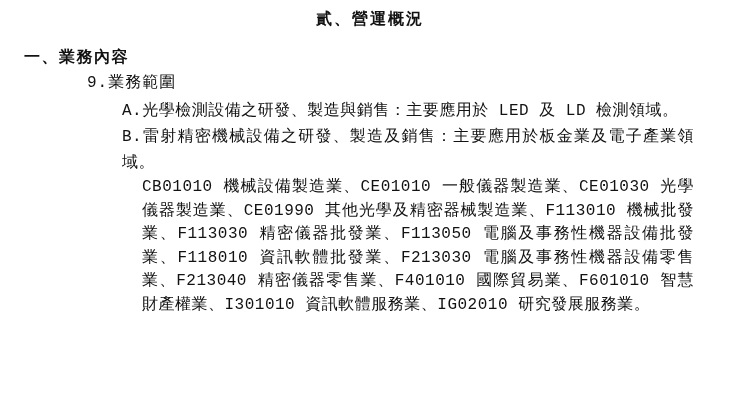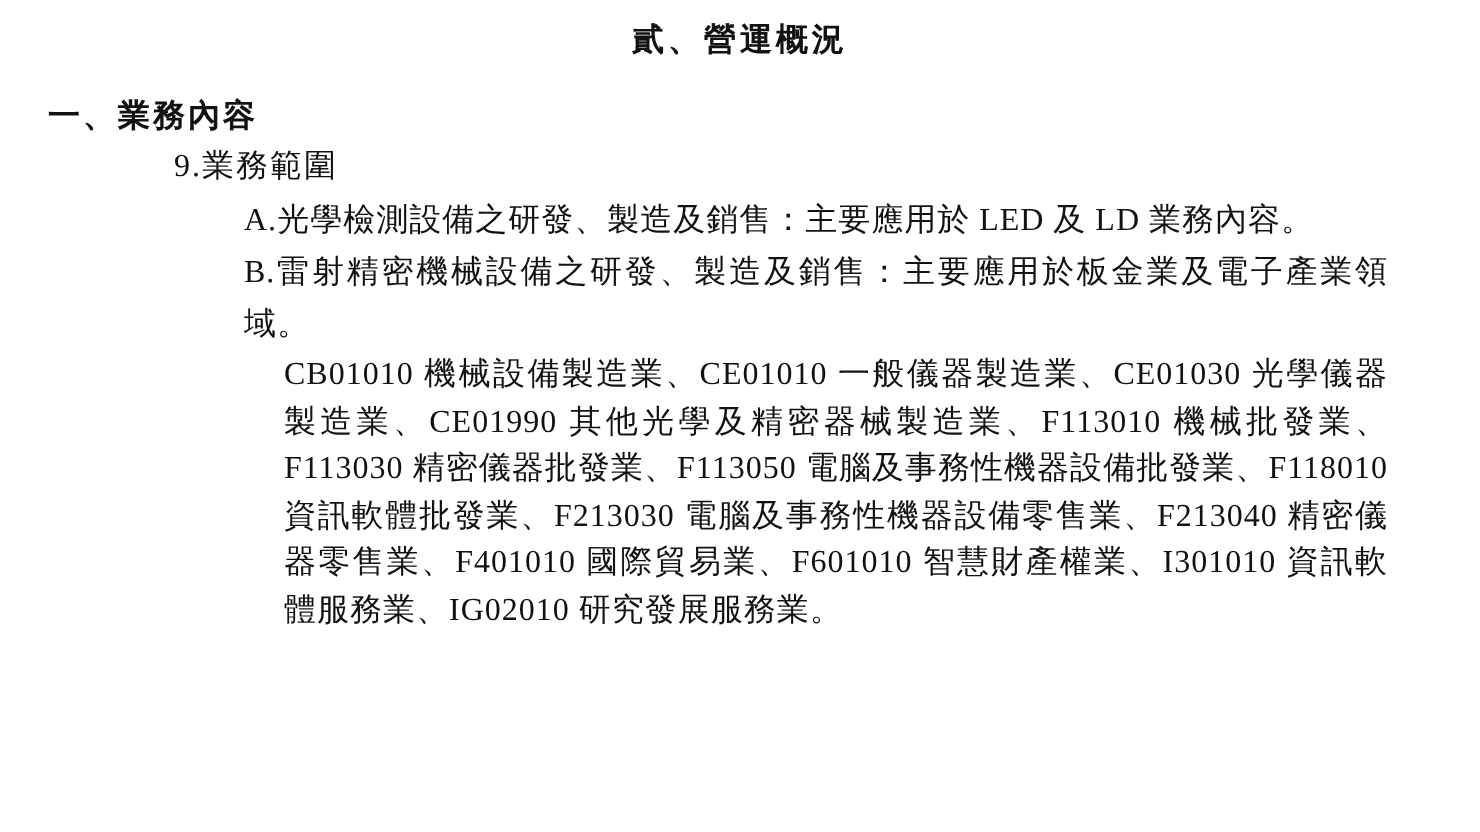--- a/index.html
+++ b/index.html
@@ -7,21 +7,21 @@
     padding: 0;
     background: #ffffff;
   }
   .page {
     position: relative;
     width: 740px;
     height: 416px;
     background: #ffffff;
     overflow: hidden;
     color: #121212;
-    font-family: Liberation Serif, serif;
+    font-family: Liberation Mono, monospace;
     font-size: 16px;
   }
   .doc-title {
     padding-top: 9px;
     text-align: center;
     font-weight: 700;
     font-size: 16px;
     line-height: 23px;
     letter-spacing: 2px;
   }
@@ -73,19 +73,19 @@
 
   <div class="doc-title">貳、營運概況</div>
 
   <div class="h-level1">一、業務內容</div>
 
 
   <div class="h-level3">9.業務範圍</div>
 
 
   <div class="items">
-    <p class="item"><span>A.</span><span>光學檢測設備之研發、製造及銷售：主要應用於 LED 及 LD 業務內容。</span></p>
+    <p class="item"><span>A.</span><span>光學檢測設備之研發、製造與銷售：主要應用於 LED 及 LD 檢測領域。</span></p>
     <p class="item"><span>B.</span><span>雷射精密機械設備之研發、製造及銷售：主要應用於板金業及電子產業領域。</span></p>
   </div>
 
   <p class="codes">CB01010 機械設備製造業、CE01010 一般儀器製造業、CE01030 光學儀器製造業、CE01990 其他光學及精密器械製造業、F113010 機械批發業、F113030 精密儀器批發業、F113050 電腦及事務性機器設備批發業、F118010 資訊軟體批發業、F213030 電腦及事務性機器設備零售業、F213040 精密儀器零售業、F401010 國際貿易業、F601010 智慧財產權業、I301010 資訊軟體服務業、IG02010 研究發展服務業。</p>
 
 </div>
 
 </body></html>

